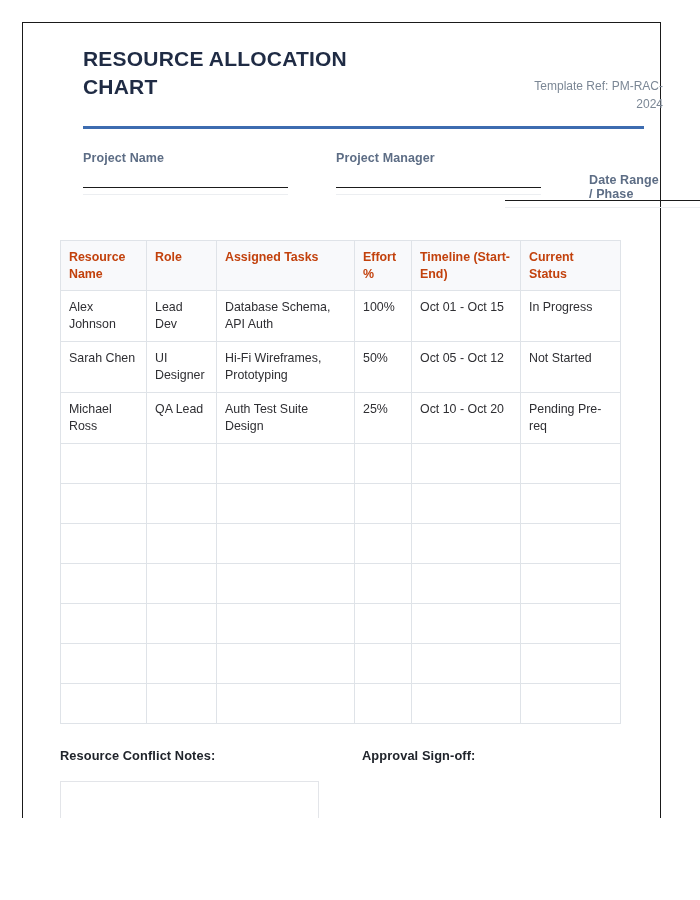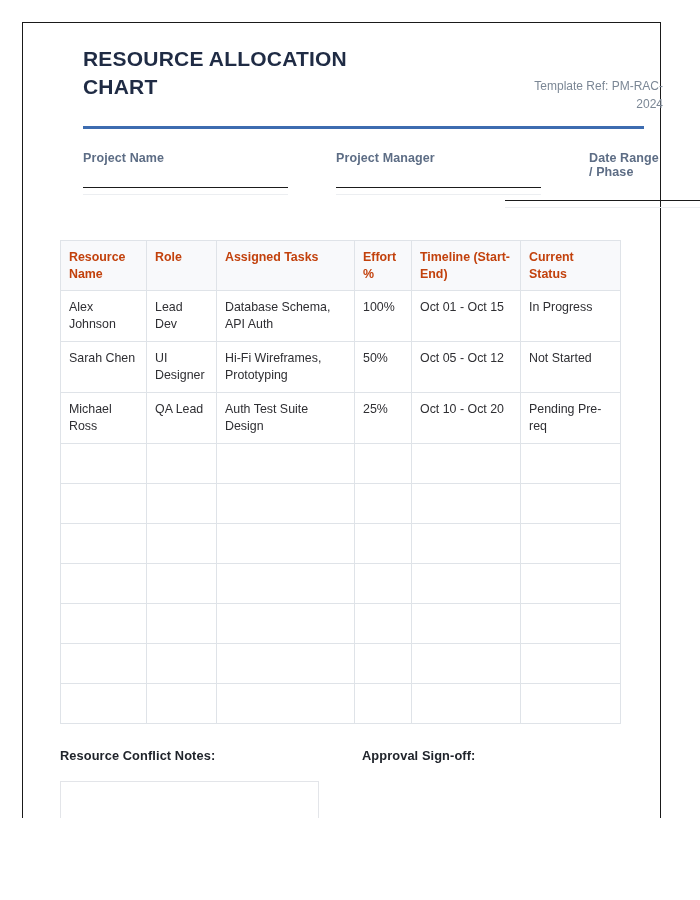--- a/index.html
+++ b/index.html
@@ -78,21 +78,21 @@
   .fields-row {
     display: flex;
     margin-top: 22px;
     gap: 48px;
   }
   .field {
     box-sizing: border-box;
   }
   .field.f1 { width: 224px; }
   .field.f2 { width: 224px; }
-  .field.f3 { width: 200px; }
+  .field.f3 { width: 200px; margin-top: 22px; }
 
   .field-label {
     font-size: 12.5px;
     font-weight: bold;
     color: #5d6d85;
     letter-spacing: 0.1px;
   }
   .field-line {
     margin-top: 22px;
     border-bottom: 1.2px solid #1b1b1b;

